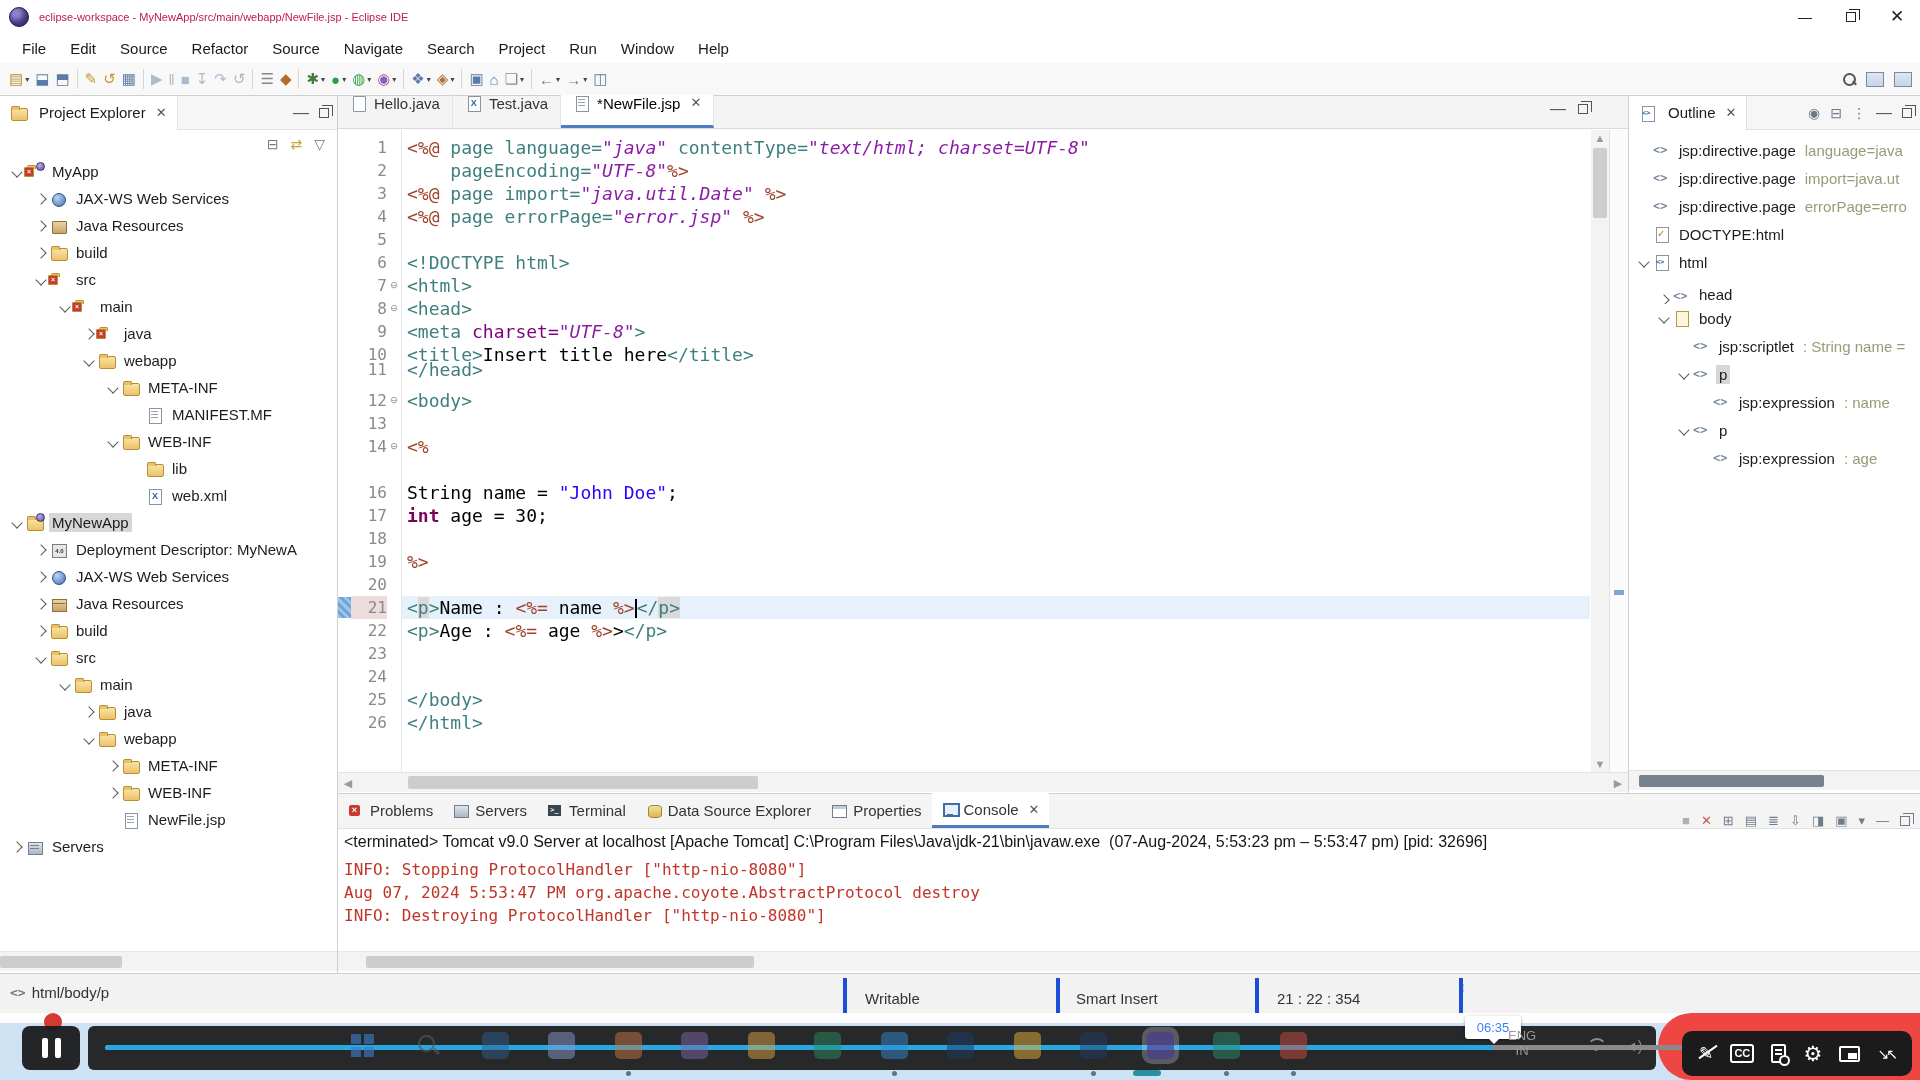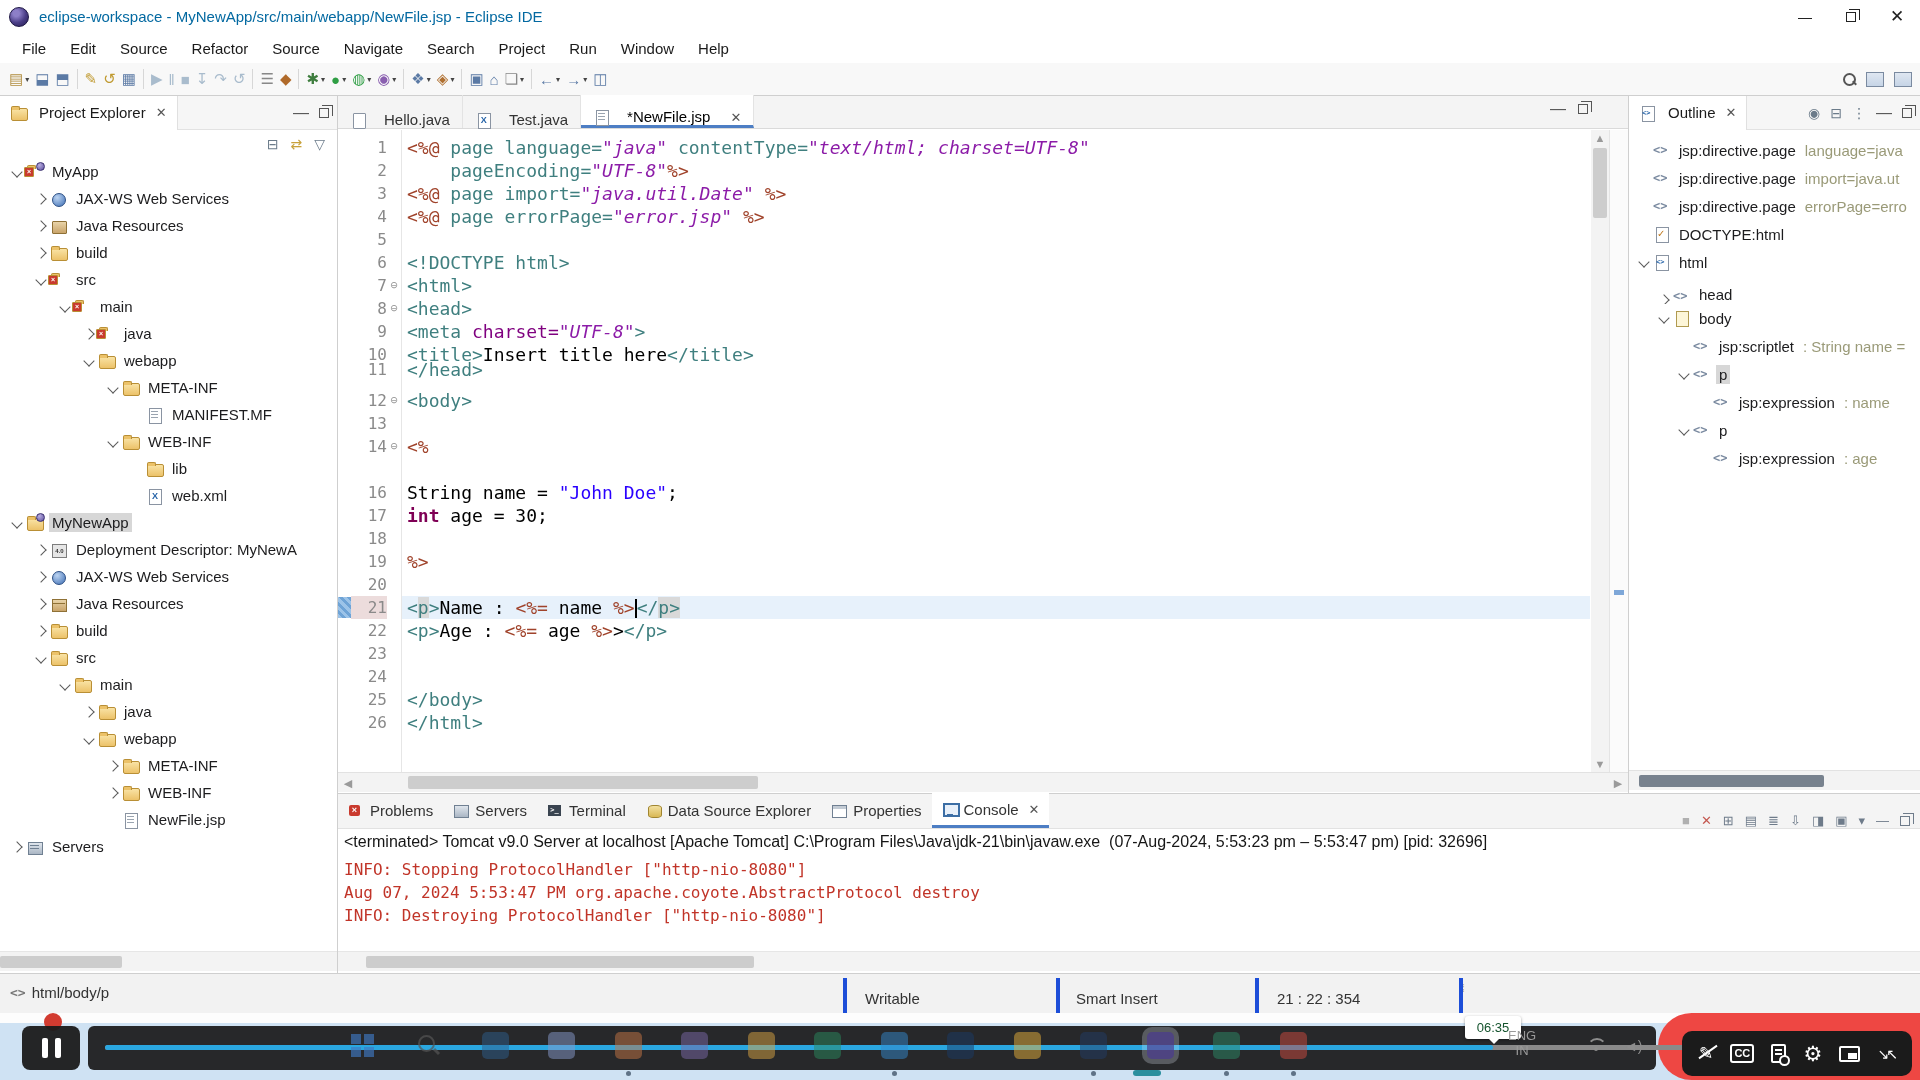--- a/index.html
+++ b/index.html
@@ -3,21 +3,21 @@
 <meta charset="utf-8">
 <style>
   * { margin:0; padding:0; box-sizing:border-box; }
   html,body { width:1920px; height:1080px; overflow:hidden; background:#fff;
               font-family:"Liberation Sans",sans-serif; color:#1b1b1b; }
 
   
   #titlebar { position:absolute; left:0; top:0; width:1920px; height:33px; background:#fff; display:flex; align-items:center; }
   #eclipse-logo { width:20px; height:20px; border-radius:50%; margin:0 10px 0 9px;
     background:radial-gradient(circle at 35% 30%, #8d7fc8 0 18%, #4a3d86 55%, #241c52 100%); border:1px solid #1e1745; }
-  #window-title { font-size:15px; color:#0369a1; }
+  #window-title { font-size:11px; color:#be185d; }
   #win-controls { margin-left:auto; display:flex; height:33px; }
   .win-btn { width:46px; height:33px; display:flex; align-items:center; justify-content:center; font-size:14px; color:#222; }
   .wrestore { position:relative; width:10px; height:10px; border:1.4px solid currentColor; display:inline-block; }
   .wrestore::before { content:""; position:absolute; left:2px; top:-4px; width:10px; height:10px; border:1.4px solid currentColor; border-left:none; border-bottom:none; }
 
   
   #menubar { position:absolute; left:0; top:33px; width:1920px; height:30px; display:flex; align-items:center; padding-left:10px; background:#fff; }
   .menu-item { padding:0 12px; font-size:15px; color:#1a1a1a; }
 
   
@@ -74,21 +74,21 @@
   .ti-servers::after { content:""; position:absolute; left:4px; top:6px; width:9px; height:1px; background:#708092; box-shadow:0 3px 0 #708092; }
   .ti-tag::before { content:"<>"; position:absolute; left:0; top:0; font:bold 12px/16px "DejaVu Sans Mono",monospace; color:#7a8aa0; }
   .ti-doctype::before { content:""; position:absolute; left:3px; top:1px; width:11px; height:14px; background:#fff; border:1px solid #8a94a2; }
   .ti-doctype::after { content:"✓"; position:absolute; left:4px; top:2px; font:bold 10px "DejaVu Sans",sans-serif; color:#c07a20; }
   .ti-htmldoc::before { content:""; position:absolute; left:3px; top:1px; width:11px; height:14px; background:#fff; border:1px solid #8a94a2; }
   .ti-htmldoc::after { content:"<>"; position:absolute; left:3px; top:3px; font:bold 7px/10px "DejaVu Sans Mono",monospace; color:#2563a8; }
   .ti-bodydoc::before { content:""; position:absolute; left:3px; top:1px; width:11px; height:14px; background:#fdf6d8; border:1px solid #b09a50; }
 
   
   #editor-tabs { position:absolute; left:338px; top:96px; width:1290px; height:33px; background:#f4f4f4; border-bottom:1px solid #dadada; display:flex; align-items:flex-end; }
-  .etab { display:flex; align-items:flex-end; gap:16px; height:33px; padding:0 12px; font-size:15px; color:#333; border-right:1px solid #e3e3e3;margin-top:31px; }
+  .etab { display:flex; align-items:flex-start; gap:6px; height:33px; padding:0 12px; font-size:15px; color:#333; border-right:1px solid #e3e3e3;margin-top:31px; }
   .etab.active { background:#fff; border-bottom:3px solid #4d7ec4; color:#000; }
   .etab .ti { margin-right:0; }
   #editor-minmax { position:absolute; left:1550px; top:100px; display:flex; gap:12px; color:#555; align-items:center; }
 
   #code-area { position:absolute; left:338px; top:130px; width:1252px; height:642px; background:#fff; overflow:hidden; }
   .code-row { position:absolute; left:0; width:100%; height:23px; font:18px/23px "DejaVu Sans Mono",monospace; white-space:pre; }
   .cur-line-bg { position:absolute; left:63px; width:1189px; height:23px; background:#e7f1fb; }
   .gut-marker { position:absolute; left:0; top:1px; width:13px; height:21px; }
   .gut-marker.m21 { background:repeating-linear-gradient(45deg,#9cc3e8 0 3px,#6ea3d6 3px 6px); }
   .gut-num { position:absolute; left:13px; width:36px; text-align:right; color:#8a8a8a; font-size:16px; }
@@ -146,21 +146,21 @@
   
   #gap-strip { position:absolute; left:0; top:1013px; width:1920px; height:10px; background:#fdfdfd; }
   #taskbar { position:absolute; left:0; top:1023px; width:1920px; height:57px; background:#cfe2f3; }
   #player-red { position:absolute; left:1658px; top:1013px; width:262px; height:67px; background:#ee4743; border-radius:45px 0 0 45px; }
   #player-bar { position:absolute; left:88px; top:1026px; width:1568px; height:44px; background:rgba(26,26,26,0.93); border-radius:6px; }
   #pause-btn { position:absolute; left:22px; top:1026px; width:58px; height:44px; background:rgba(26,26,26,0.95); border-radius:8px; display:flex; align-items:center; justify-content:center; gap:7px; }
   #pause-btn i { width:6px; height:20px; background:#fff; border-radius:2px; }
   #rec-dot { position:absolute; left:44px; top:1013px; width:18px; height:18px; border-radius:50%; background:#d23b30; }
   #progress-track { position:absolute; left:105px; top:1045px; width:1740px; height:5px; background:#8a8a8a; border-radius:3px; }
   #progress-fill { position:absolute; left:0; top:0; width:1388px; height:5px; background:#2aa7e0; border-radius:3px; }
-  #time-tooltip { position:absolute; left:1465px; top:1016px; width:56px; height:23px; background:#fff; border-radius:3px; font-size:13px; color:#14532d; text-align:center; line-height:23px; box-shadow:0 1px 3px rgba(0,0,0,.4); }
+  #time-tooltip { position:absolute; left:1465px; top:1016px; width:56px; height:23px; background:#fff; border-radius:3px; font-size:13px; color:#3b82f6; text-align:center; line-height:23px; box-shadow:0 1px 3px rgba(0,0,0,.4); }
   #time-tooltip::after { content:""; position:absolute; left:24px; bottom:-5px; border:5px solid transparent; border-top-color:#fff; border-bottom:none; }
   .tb-app { position:absolute; top:1032px; width:27px; height:27px; border-radius:5px; opacity:.5; }
   .tb-app.hl { opacity:.75; box-shadow:0 0 0 5px rgba(225,237,248,.35); }
   .winlogo { background:none !important; opacity:.65; }
   .winlogo::before { content:""; position:absolute; left:2px; top:2px; width:10px; height:10px; background:#3f78c3; box-shadow:13px 0 #3f78c3, 0 13px #3f78c3, 13px 13px #3f78c3; }
   .searchico { background:none !important; opacity:.7; }
   .searchico::before { content:""; position:absolute; left:3px; top:3px; width:13px; height:13px; border:2.5px solid #555; border-radius:50%; }
   .searchico::after { content:""; position:absolute; left:18px; top:18px; width:7px; height:3px; background:#555; transform:rotate(45deg); }
   .tb-dot { position:absolute; top:1071px; width:5px; height:5px; border-radius:50%; background:#5f7286; }
   #tb-pill { position:absolute; left:1133px; top:1070px; width:28px; height:6px; border-radius:3px; background:#2a8f9e; }

